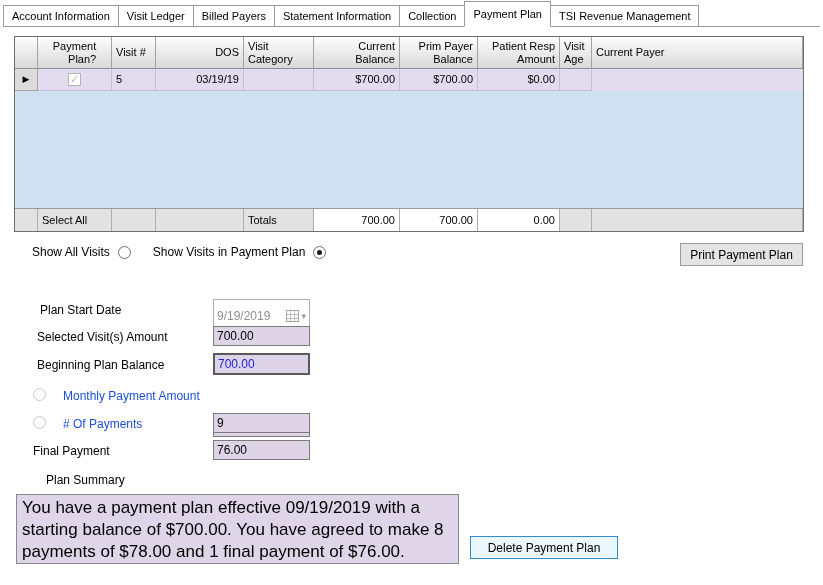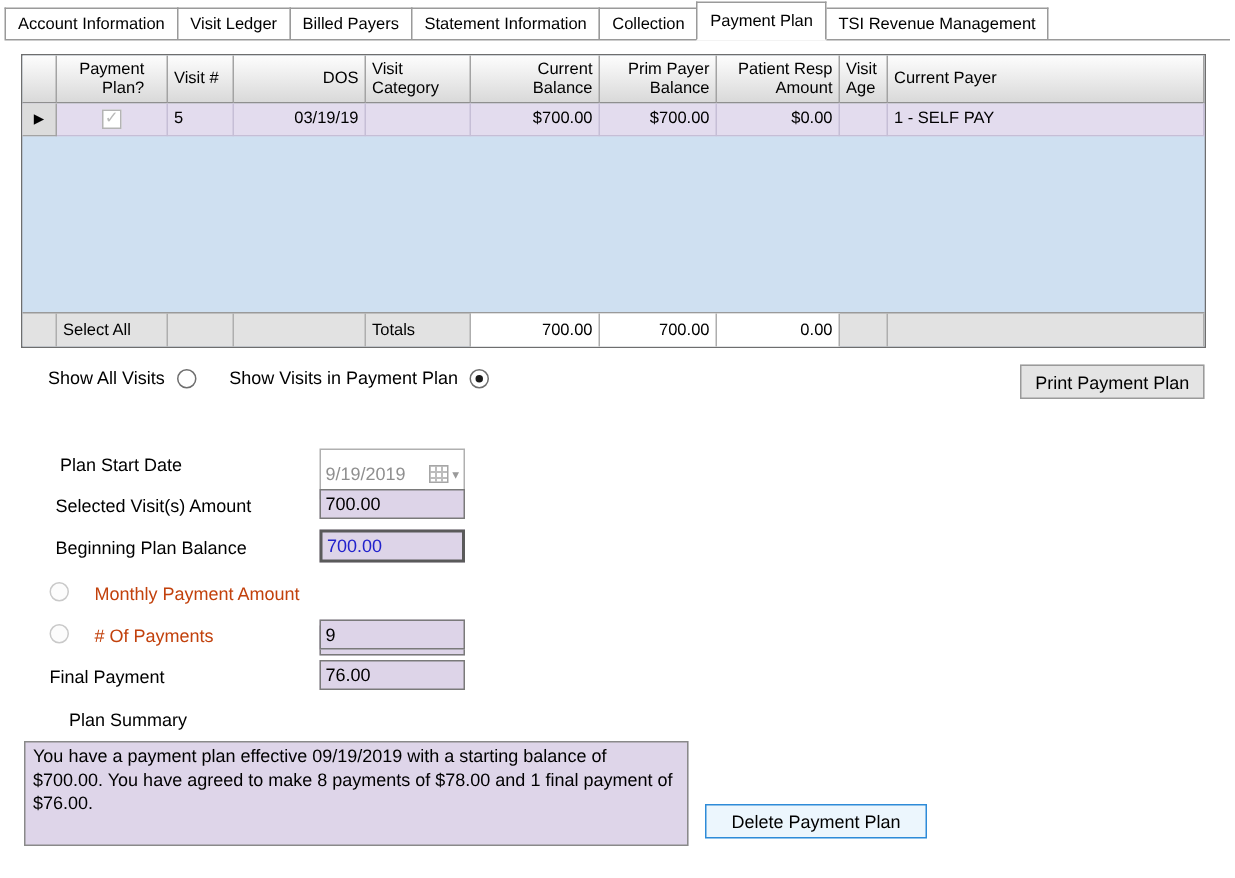--- a/index.html
+++ b/index.html
@@ -69,21 +69,21 @@
   
   .filterrow{position:absolute;left:32px;top:245px;display:flex;align-items:center;font-size:12px;}
   .btn{
     position:absolute;box-sizing:border-box;display:flex;align-items:center;justify-content:center;
     font-size:12px;cursor:default;
   }
   .btn-std{background:#e4e4e4;border:1px solid #9a9a9a;}
   .btn-blue{background:#ecf6fd;border:1px solid #2e8bd8;}
   
   .flabel{position:absolute;font-size:12px;white-space:nowrap;}
-  .dislabel{color:#c2410c;}
+  .dislabel{color:#1d4ed8;}
   .field{
     position:absolute;left:213px;width:97px;height:20px;box-sizing:border-box;
     background:#ddd4e8;border:1px solid #7a7a7a;
     font-family:"Liberation Sans",sans-serif;font-size:12px;color:#000;
     padding:0 3px;outline:none;
   }
   .field.focusb{height:22px;border:2px solid #5a5a5a;}
   .blue{color:#2222cc;}
   .datefield{
     position:absolute;left:213px;top:299px;width:97px;height:20px;box-sizing:border-box;
@@ -96,21 +96,21 @@
     background-image:
       repeating-linear-gradient(to right,transparent 0 3px,#bdbdbd 3px 4px),
       repeating-linear-gradient(to bottom,transparent 0 3px,#bdbdbd 3px 4px);
     margin-right:2px;flex:none;
   }
   .ddarrow{color:#9a9a9a;font-size:9px;line-height:1;}
   
   .summarybox{
     position:absolute;left:16px;top:494px;width:443px;height:70px;box-sizing:border-box;
     background:#ded5e9;border:1px solid #8a8a8a;padding:2px 5px;
-    font-size:12px;line-height:1.3;
+    font-size:17px;line-height:1.3;
   }
 </style>
 </head>
 <body>
 
 <div class="tabstrip">
   <div class="tab">Account Information</div>
   <div class="tab">Visit Ledger</div>
   <div class="tab">Billed Payers</div>
   <div class="tab">Statement Information</div>
@@ -148,21 +148,20 @@
         <span class="ck">✓</span>
       </div>
     </div>
     <div class="gcell al">5</div>
     <div class="gcell ar">03/19/19</div>
     <div class="gcell al"></div>
     <div class="gcell ar">$700.00</div>
     <div class="gcell ar">$700.00</div>
     <div class="gcell ar">$0.00</div>
     <div class="gcell al"></div>
-    <div class="gcell al">1 - SELF PAY</div>
   </div>
 
   <div class="gfill"></div>
 
   <div class="grow gfoot">
     <div class="gcell"></div>
     <div class="gcell al">Select All</div>
     <div class="gcell"></div>
     <div class="gcell"></div>
     <div class="gcell al">Totals</div>

